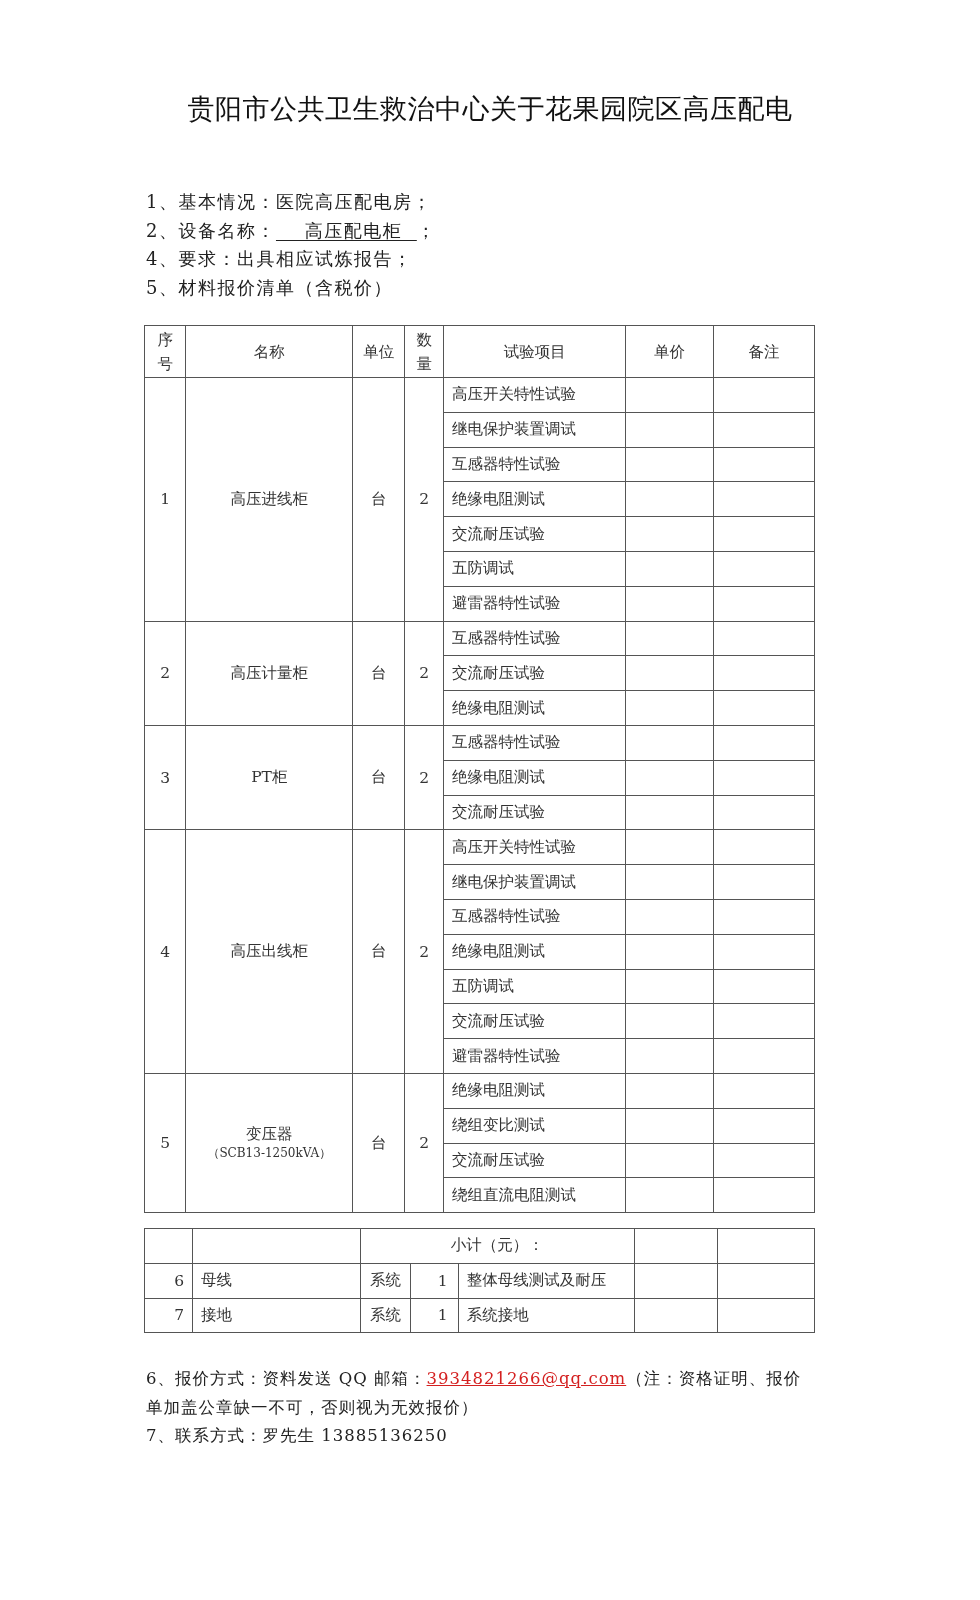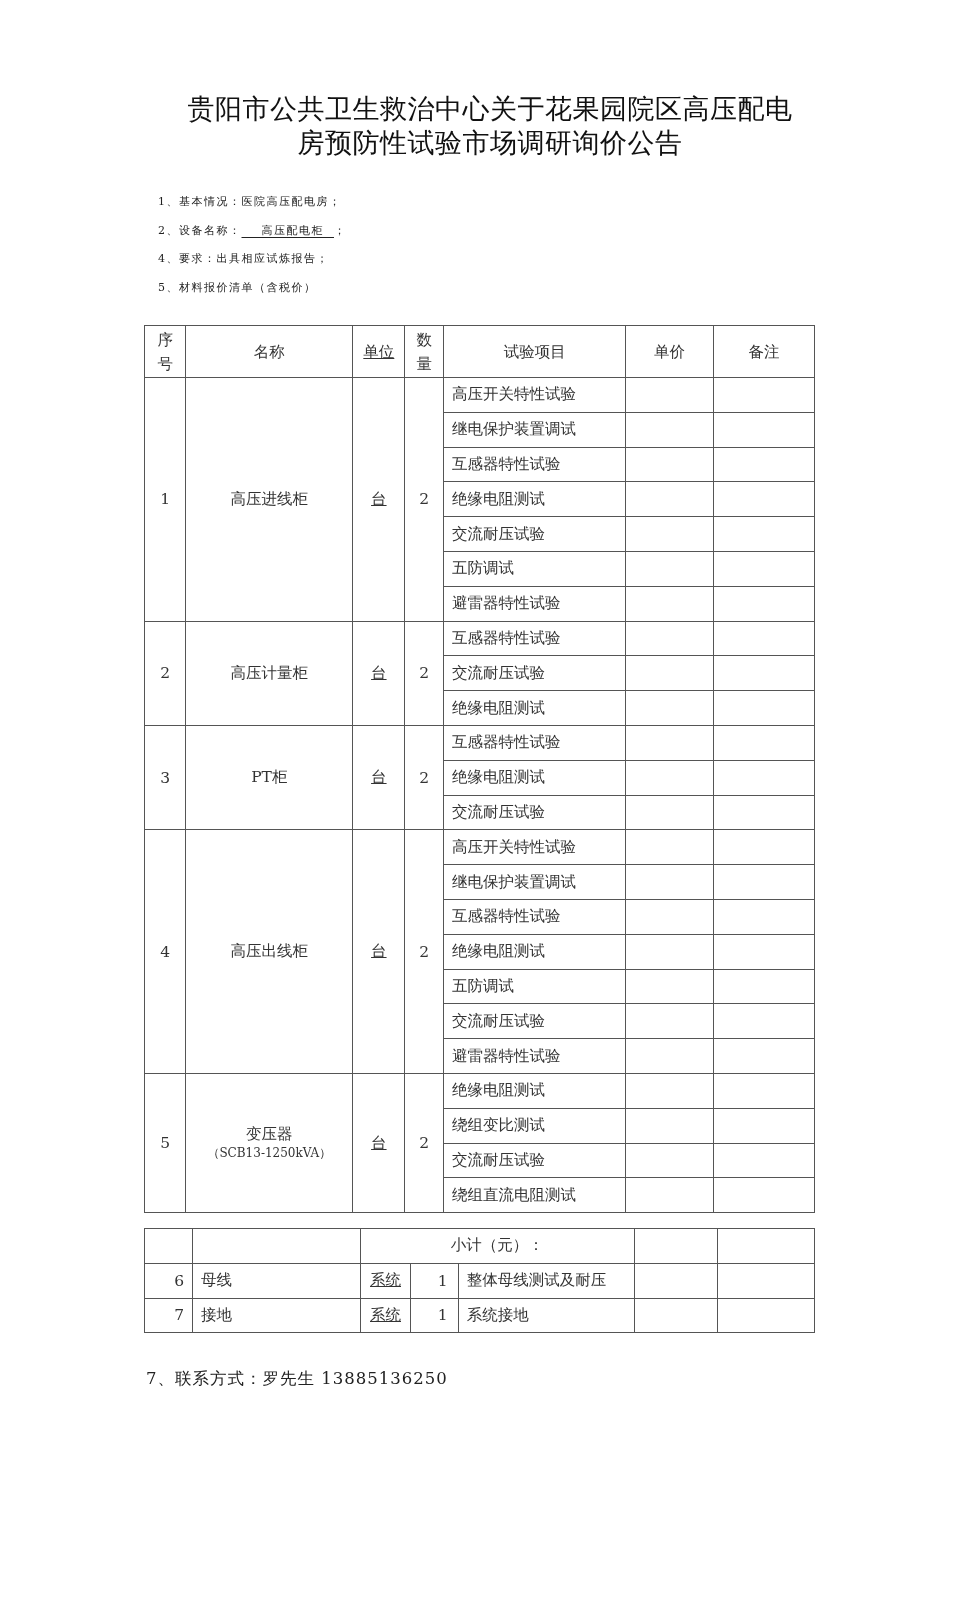--- a/index.html
+++ b/index.html
@@ -1,48 +1,47 @@
 <!DOCTYPE html>
 <html><head>
 <meta charset="utf-8">
 <style>
   html, body { margin: 0; padding: 0; background: #ffffff; }
   body { width: 980px; height: 1600px; position: relative; font-family: "DejaVu Serif", "Liberation Serif", serif; color: #222; }
   .page { position: absolute; left: 0; top: 0; width: 980px; height: 1157px; }
   .title { position: absolute; left: 140px; width: 700px; top: 92px; text-align: center; font-size: 27px; line-height: 34px; color: #111; letter-spacing: 0.5px; }
-  .info { position: absolute; left: 158px; top: 188px; font-size: 11px; line-height: 28.5px; letter-spacing: 1.5px; color: #222; }
+  .info { position: absolute; left: 146px; top: 188px; font-size: 18px; line-height: 28.5px; letter-spacing: 1.5px; color: #222; }
   .info .uline { text-decoration: underline; text-underline-offset: 3px; }
   table { border-collapse: collapse; position: absolute; left: 144px; }
   td { border: 1px solid #555; font-size: 15.5px; color: #333; padding: 0; height: 33.8px; }
   .main-table { top: 325px; width: 671px; }
   .sub-table { top: 1228px; width: 671px; }
   .c1 { width: 41px; text-align: center; }
   .c2 { width: 168px; text-align: center; }
-  .c3 { width: 52px; text-align: center; text-decoration: underline; }
+  .c3 { width: 52px; text-align: center; }
   .c4 { width: 38px; text-align: center; }
   .c5 { width: 177px; text-align: left; padding-left: 8px; }
   .c6 { width: 88px; }
   .c7 { width: 102px; margin-left: 33px; }
   .hdr td { height: 51px; text-align: center; line-height: 24px; }
   .hdr .c5 { text-align: center; padding-left: 0; }
   .sub-table .name-left { text-align: left; padding-left: 8px; }
   .sub-table .num-right { text-align: right; padding-right: 10px; }
   .sub-table .c1 { text-align: right; padding-right: 8px; }
   .footer { position: absolute; left: 146px; top: 1365px; width: 670px; font-size: 16.5px; line-height: 28.5px; letter-spacing: 1px; color: #222; }
   .email { color: #d42020; text-decoration: underline; }
   .blank { text-decoration: underline; text-underline-offset: 3px; white-space: pre; }
 </style>
 </head>
 <body>
 
 <div class="page">
 
   <div class="title">
     <div>贵阳市公共卫生救治中心关于花果园院区高压配电</div>
-    <div>房预防性试验市场调研询价公告</div>
   </div>
 
   <div class="info">
     <div><span>1、基本情况：</span><span>医院高压配电房；</span></div>
     <div><span>2、设备名称：</span><span class="uline blank">    高压配电柜  </span><span>；</span></div>
     <div><span>4、要求：</span><span>出具相应试炼报告；</span></div>
     <div>5、材料报价清单（含税价）</div>
   </div>
 
   <table class="main-table">
@@ -231,16 +230,19 @@
       <td class="c3">系统</td>
       <td class="c4 num-right">1</td>
       <td class="c5">系统接地</td>
       <td class="c6"></td>
       <td class="c7"></td>
     </tr>
   </tbody>
     </table>
 
   <div class="footer">
+    <div>
+      <span>6、报价方式：资料发送 QQ 邮箱：</span><a class="email">3934821266@qq.com</a><span>（注：资格证明、报价单加盖公章缺一不可，否则视为无效报价）</span>
+    </div>
     <div>7、联系方式：罗先生 13885136250</div>
   </div>
 
 </div>
 
 </body></html>

